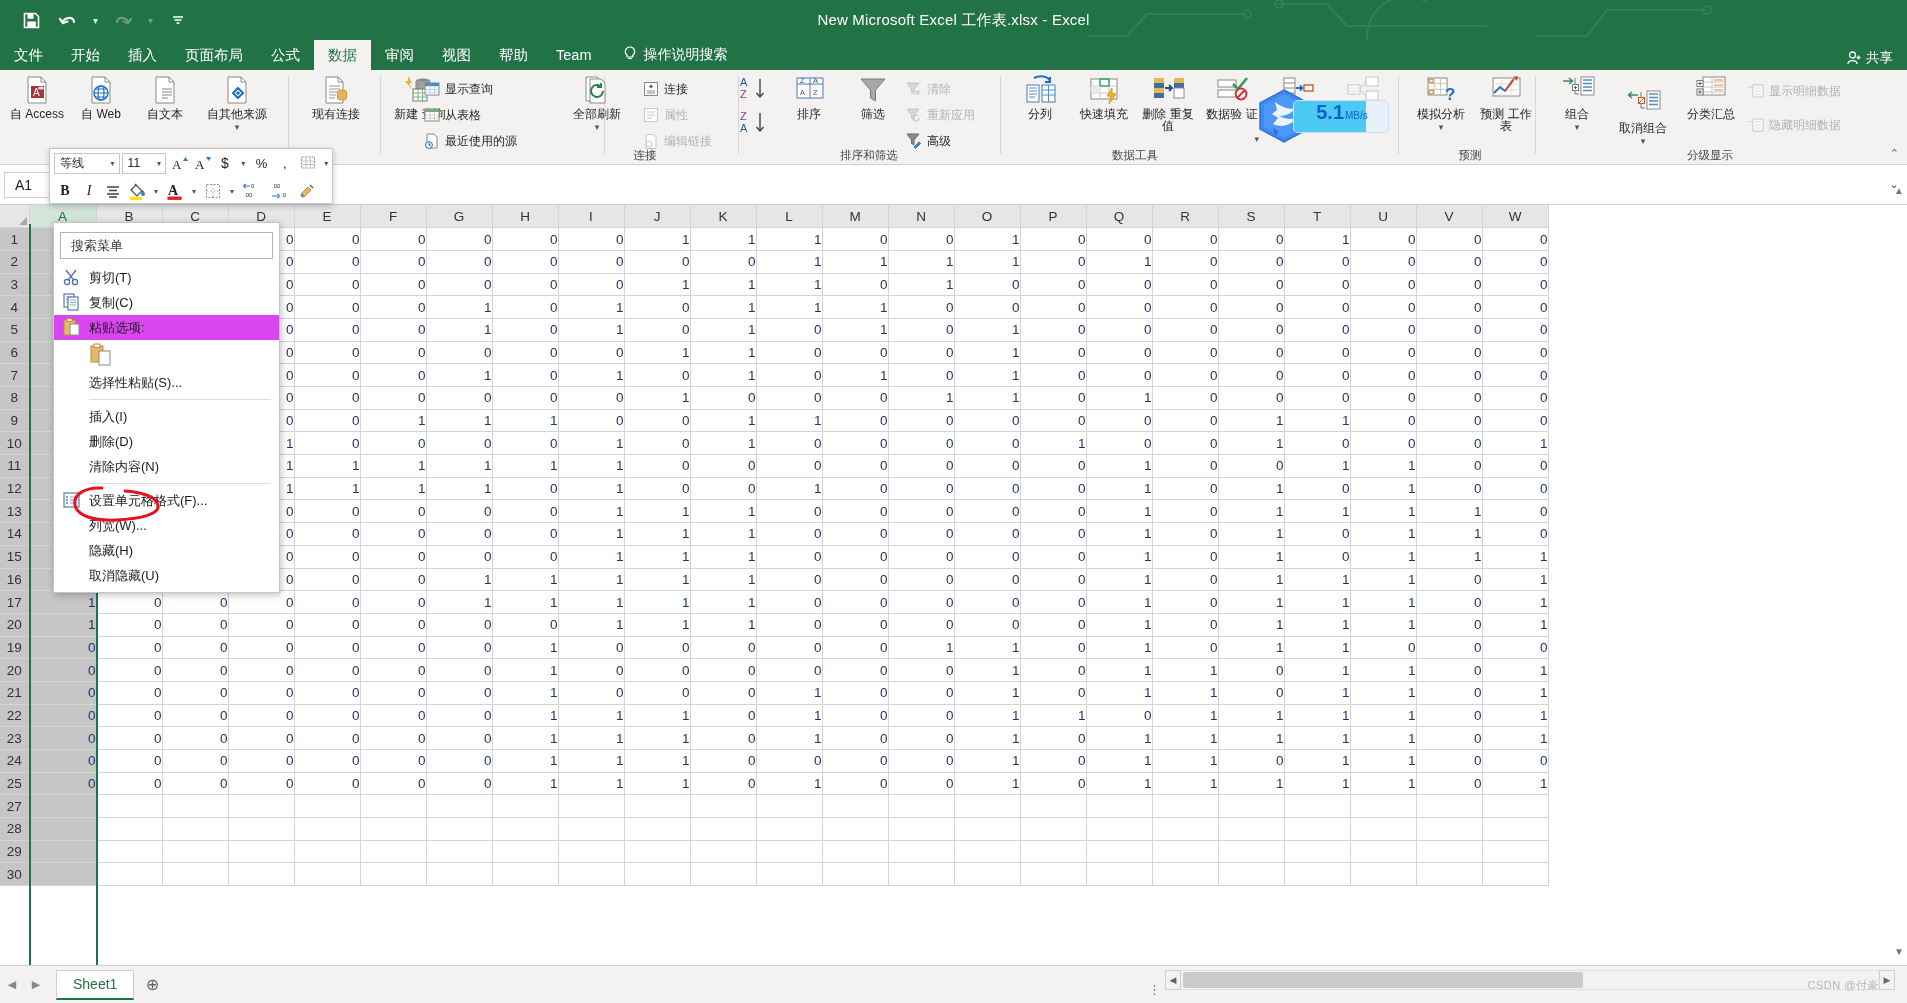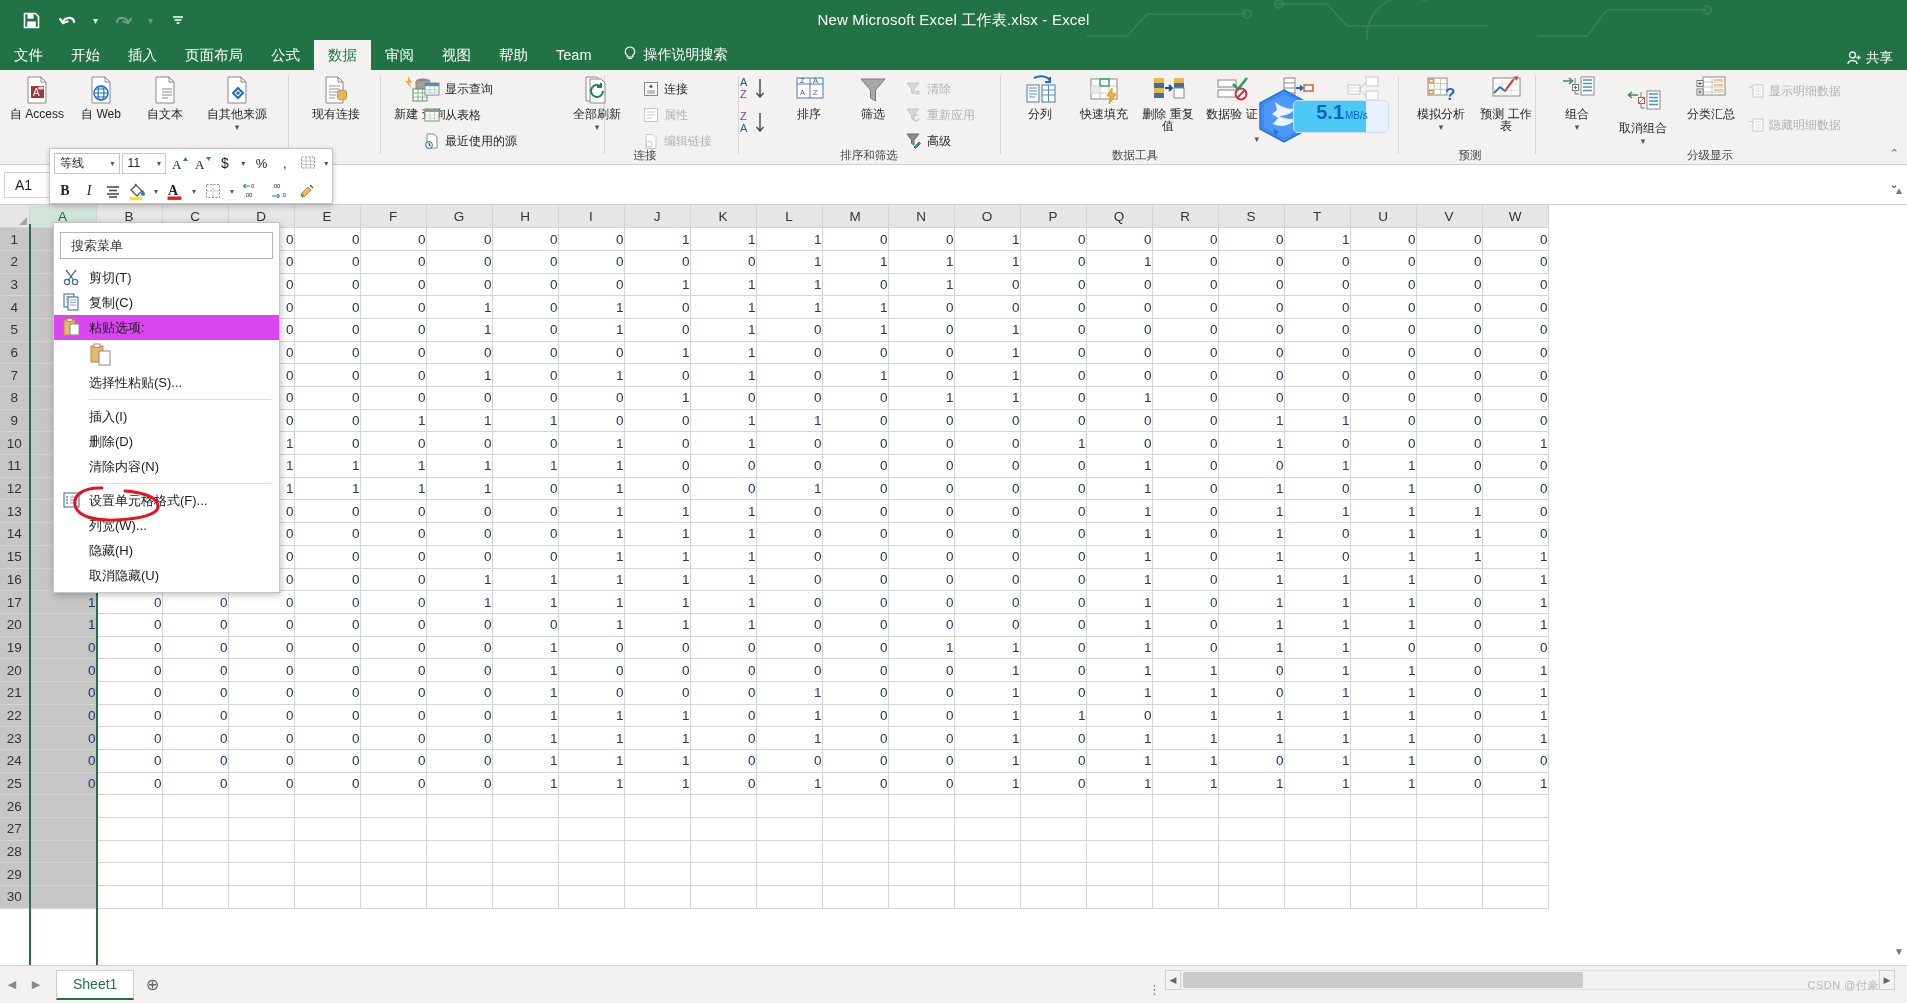--- a/index.html
+++ b/index.html
@@ -1411,46 +1411,20 @@
             <td class="cell">0</td>
             <td class="cell">1</td>
             <td class="cell">1</td>
             <td class="cell">1</td>
             <td class="cell">1</td>
             <td class="cell">1</td>
             <td class="cell">0</td>
             <td class="cell">1</td>
           </tr>
           <tr>
-            <th class="rowh sel">26</th>
-            <td class="cell selcol emptyc"></td>
-            <td class="cell emptyc"></td>
-            <td class="cell emptyc"></td>
-            <td class="cell emptyc"></td>
-            <td class="cell emptyc"></td>
-            <td class="cell emptyc"></td>
-            <td class="cell emptyc"></td>
-            <td class="cell emptyc"></td>
-            <td class="cell emptyc"></td>
-            <td class="cell emptyc"></td>
-            <td class="cell emptyc"></td>
-            <td class="cell emptyc"></td>
-            <td class="cell emptyc"></td>
-            <td class="cell emptyc"></td>
-            <td class="cell emptyc"></td>
-            <td class="cell emptyc"></td>
-            <td class="cell emptyc"></td>
-            <td class="cell emptyc"></td>
-            <td class="cell emptyc"></td>
-            <td class="cell emptyc"></td>
-            <td class="cell emptyc"></td>
-            <td class="cell emptyc"></td>
-            <td class="cell emptyc"></td>
-          </tr>
-          <tr>
             <th class="rowh sel">27</th>
             <td class="cell selcol emptyc"></td>
             <td class="cell emptyc"></td>
             <td class="cell emptyc"></td>
             <td class="cell emptyc"></td>
             <td class="cell emptyc"></td>
             <td class="cell emptyc"></td>
             <td class="cell emptyc"></td>
             <td class="cell emptyc"></td>
             <td class="cell emptyc"></td>

